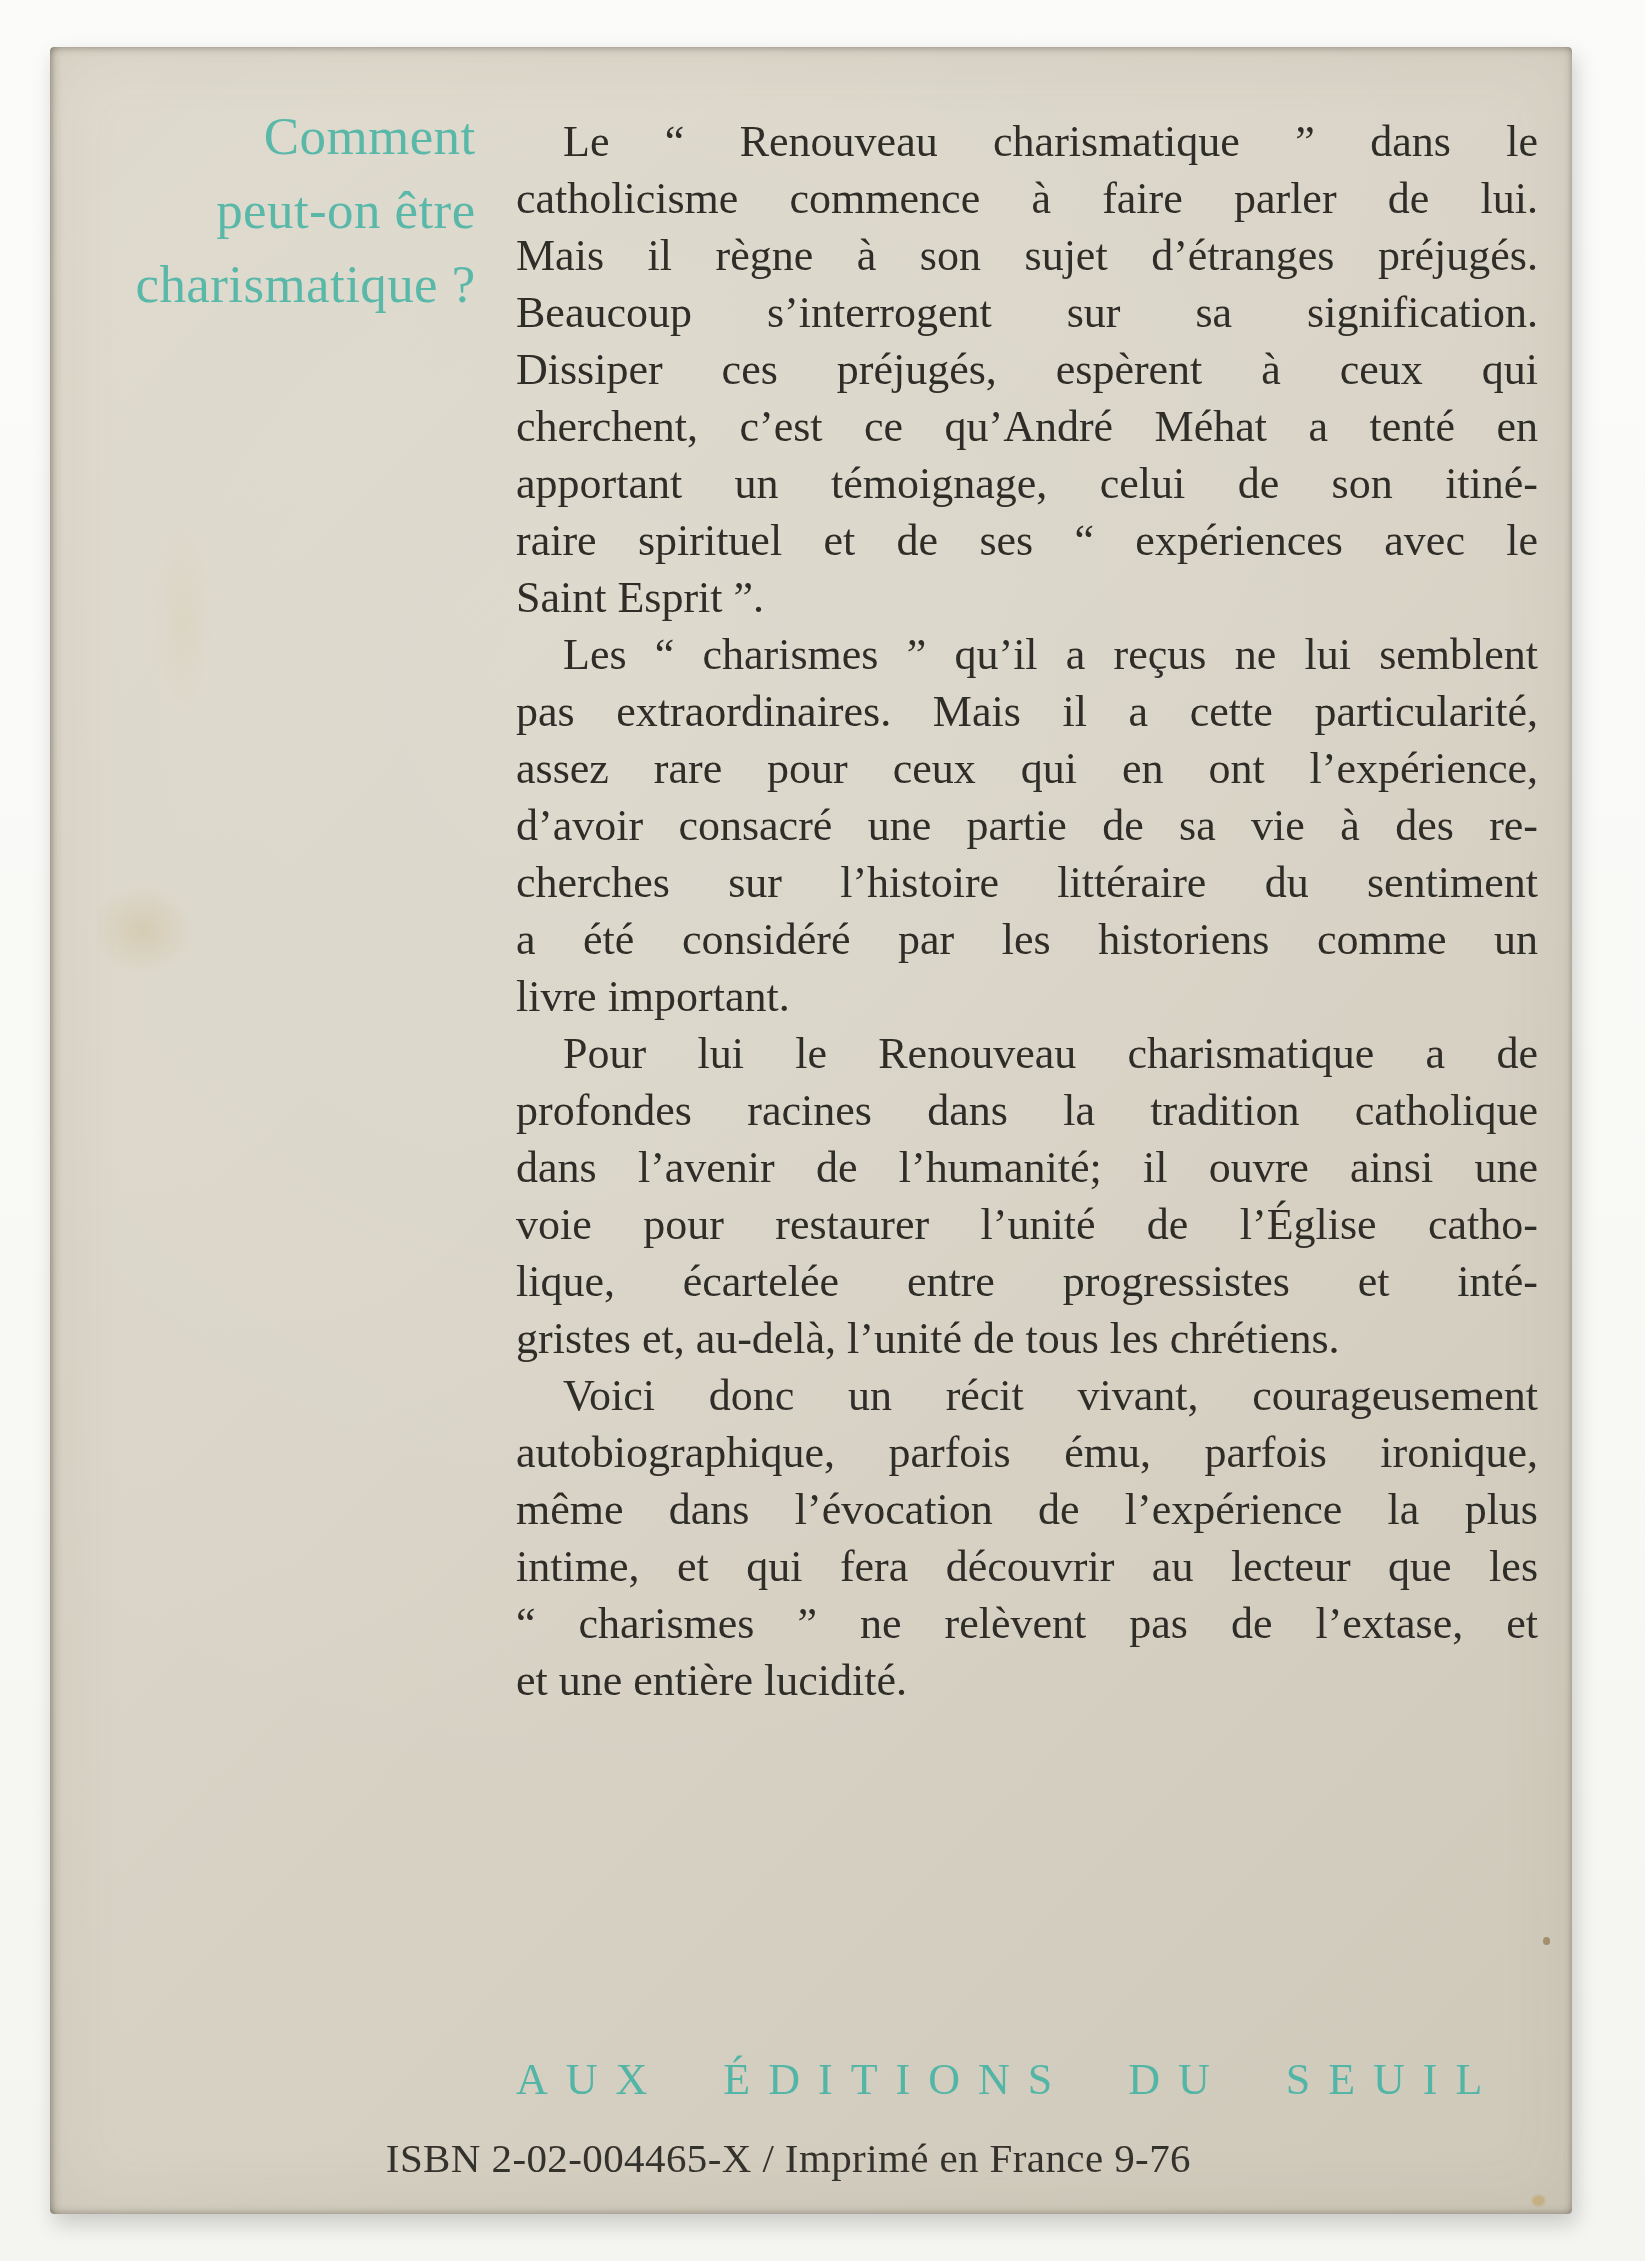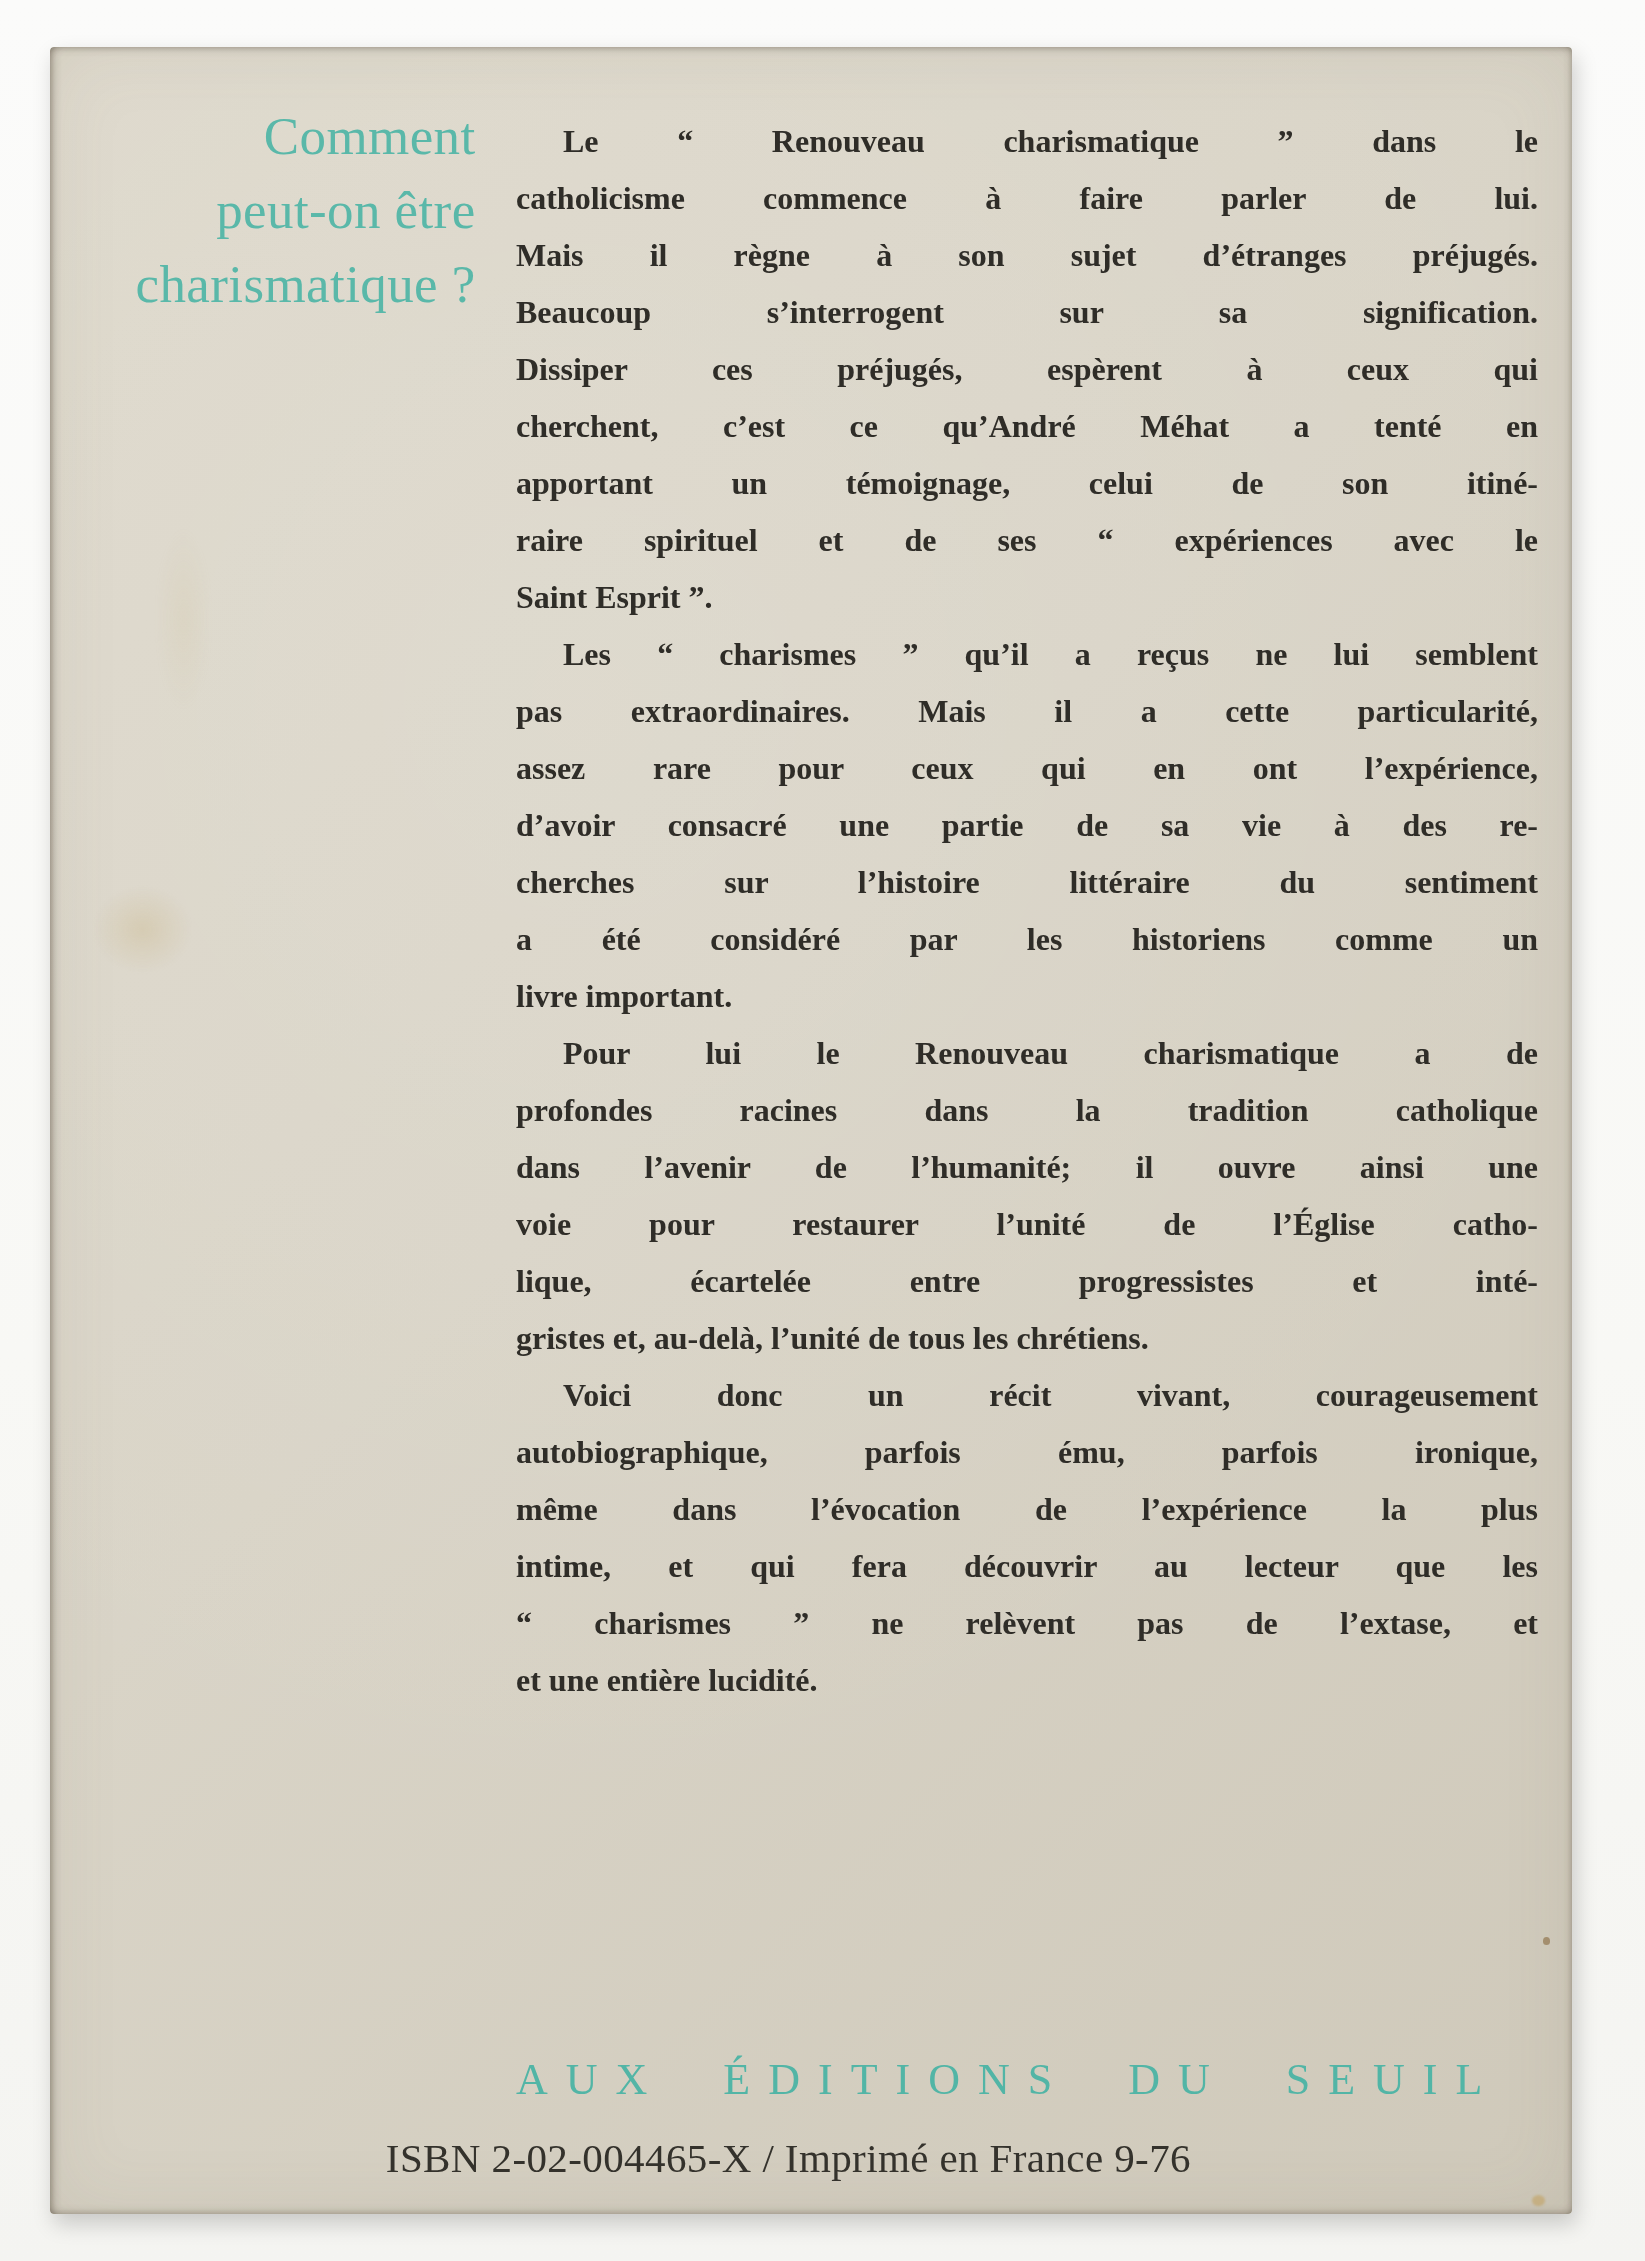--- a/index.html
+++ b/index.html
@@ -68,24 +68,23 @@
   .cover-title .line {
     text-align: right;
     text-align-last: right;
     text-indent: 0;
   }
   .blurb {
     position: absolute;
     left: 466px;
     top: 66px;
     width: 1022px;
-    font-size: 32px;
+    font-size: 44px;
     line-height: 57px;
     color: var(--ink, #2f2d28);
-    font-weight: bold;
   }
   .para .line {
     text-align: justify;
     text-align-last: justify;
     height: 57px;
     overflow: hidden;
   }
   .para .line.first { text-indent: 47px; }
   .para .line.last { text-align-last: left; }
   .publisher {

